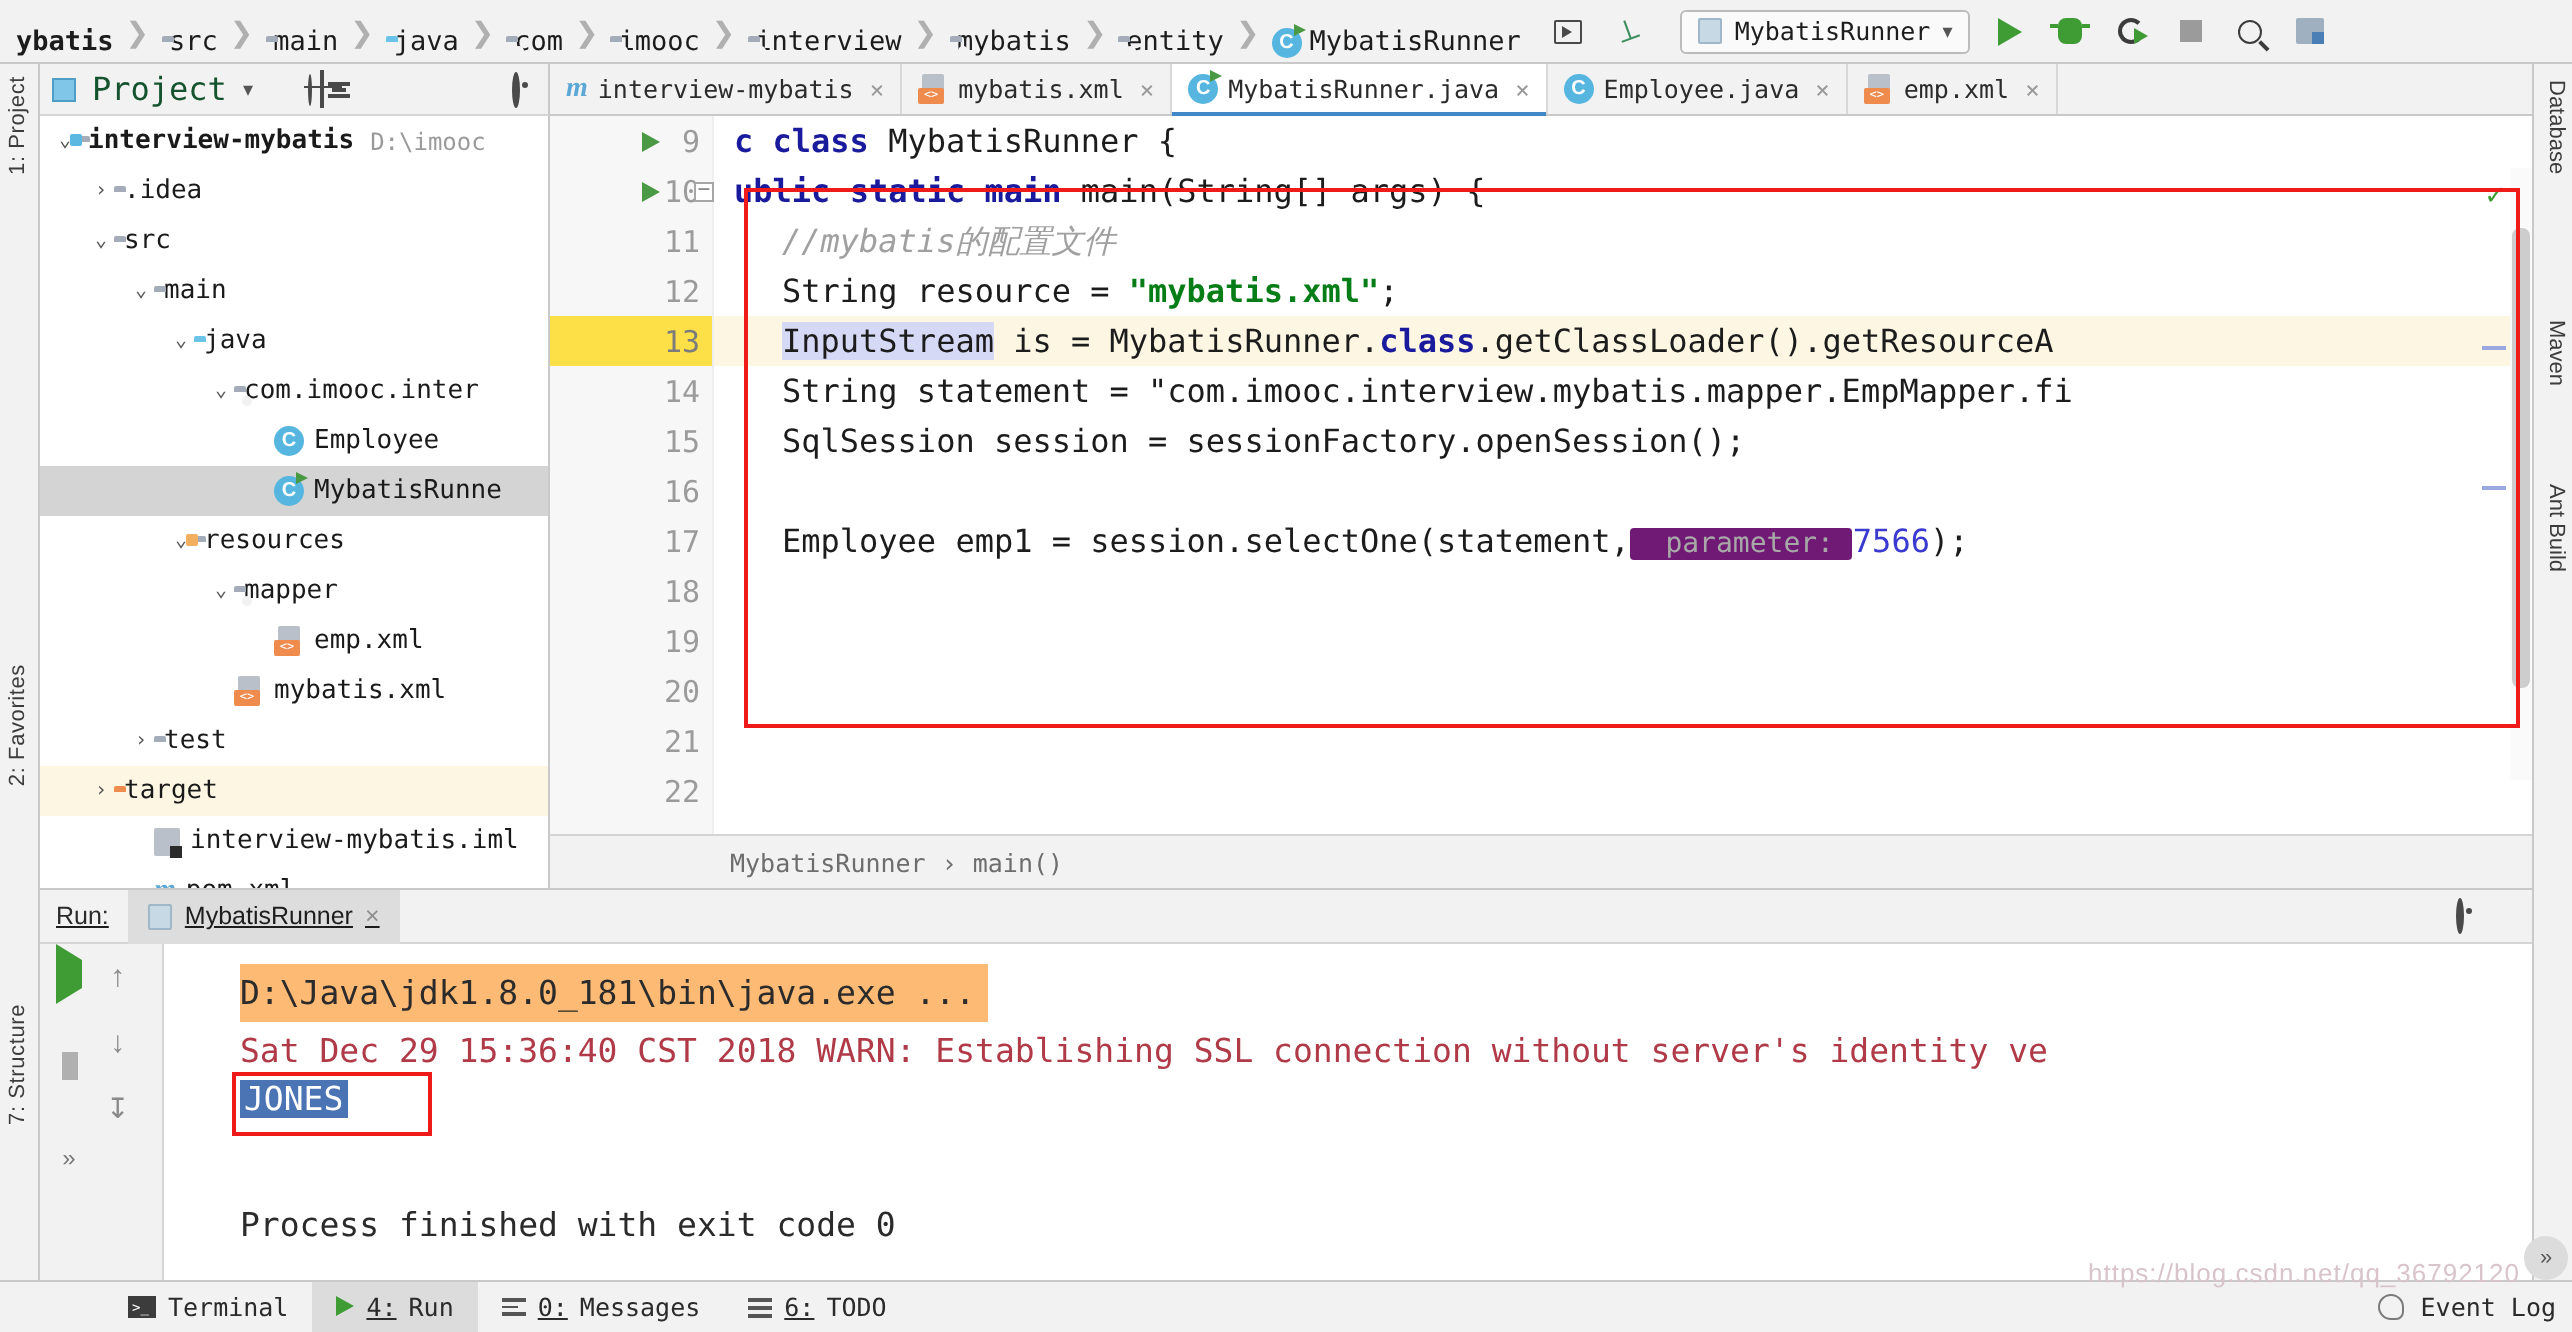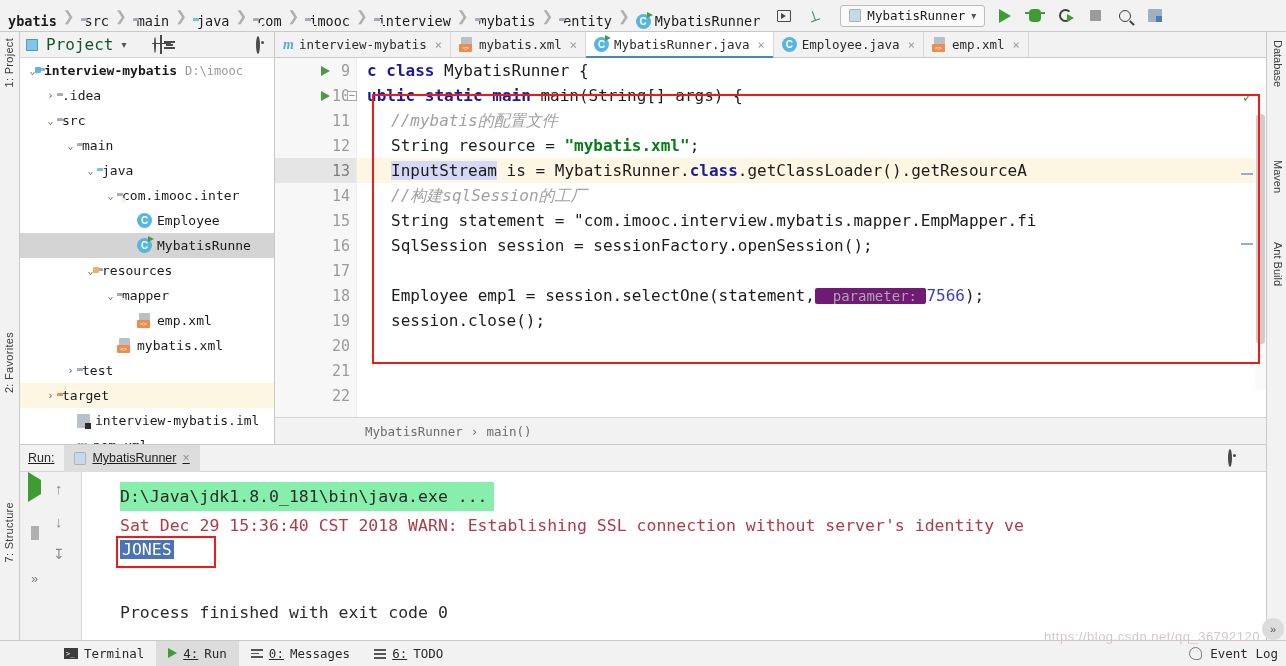--- a/index.html
+++ b/index.html
@@ -172,21 +172,21 @@
   .code-wrap { position: absolute; top: 26px; left: 0; right: 0; bottom: 27px; background: #fff; overflow: hidden; }
   .gutter {
     position: absolute; left: 0; top: 0; bottom: 0; width: 82px; background: #f7f7f7;
     border-right: 1px solid #eeeeee;
   }
   .gline {
     height: 25px; display: flex; align-items: center; justify-content: flex-end;
     font-family: "DejaVu Sans Mono", monospace; font-size: 15px; color: #9b9b9b;
     padding-right: 6px; position: relative;
   }
-  .gline.cur { background: #e5e5e5; color: #7c7c7c; }
+  .gline.cur { background: #fde047; color: #7c7c7c; }
   .grun { position: absolute; left: 46px; width: 0; height: 0;
           border-left: 9px solid #4a9a45; border-top: 5.5px solid transparent; border-bottom: 5.5px solid transparent; }
   .gfold { position: absolute; left: 72px; width: 10px; height: 10px; border: 1px solid #a6a6a6; background: #fff;
            display:flex; align-items:center; justify-content:center; font-size: 9px; color:#555; line-height: 1; }
 
   .codelines { position: absolute; left: 82px; top: 0; right: 0; bottom: 0; }
   .cline {
     height: 25px; line-height: 25px; white-space: pre;
     font-family: "DejaVu Sans Mono", monospace; font-size: 16px; color: #1c1c1c;
     padding-left: 10px;
@@ -248,21 +248,21 @@
   .chev2 { color: #777; font-size: 12px; }
 
   .console {
     position: absolute; left: 62px; top: 27px; right: 0; bottom: 0; background: #fff;
     padding: 10px 0 0 38px; overflow: hidden;
   }
   .cout {
     font-family: "DejaVu Sans Mono", monospace; font-size: 16.5px; line-height: 29px;
     white-space: pre; color: #2b2b2b;
   }
-  .cout.cmd { background: #86efac; display: inline-block; padding-right: 6px; }
+  .cout.cmd { background: #fdba74; display: inline-block; padding-right: 6px; }
   .cout.warn { color: #b03a48; }
   .sel-out {
     background: #4b74b5; color: #ffffff; font-family: "DejaVu Sans Mono", monospace;
     font-size: 16.5px; padding: 0 2px;
   }
 
   
   .statusbar {
     position: absolute; left: 0; bottom: 0; width: 1286px; height: 26px;
     background: #f2f2f2; border-top: 1px solid #c9c9c9; display: flex; align-items: center;
@@ -633,26 +633,24 @@
             <span>22</span>
           </div>
       </div>
 
       <div class="codelines">
         <div class="cline"><span><span class="kw">c class</span> MybatisRunner {</span></div>
         <div class="cline"><span><span class="kw">ublic</span> <span class="kw">static</span> <span class="kw">main</span> main(String[] args) {</span></div>
         <div class="cline"><span class="cmt" style="padding-left:24px">//mybatis的配置文件</span></div>
         <div class="cline"><span style="padding-left:24px">String resource = <span class="str">"mybatis.xml"</span>;</span></div>
         <div class="cline cur"><span style="padding-left:24px"><span class="hlsel">InputStream</span> is = MybatisRunner.<span class="kw">class</span>.getClassLoader().getResourceA</span></div>
-        <div class="cline"><span class="cmt" style="padding-left:24px">//构建sqlSession的工厂</span></div>
         <div class="cline"><span style="padding-left:24px">String statement = "com.imooc.interview.mybatis.mapper.EmpMapper.fi</span></div>
         <div class="cline"><span style="padding-left:24px">SqlSession session = sessionFactory.openSession();</span></div>
         <div class="cline"><span></span></div>
         <div class="cline"><span style="padding-left:24px">Employee emp1 = session.selectOne(statement,<span class="hint">  parameter: </span><span class="num">7566</span>);</span></div>
-        <div class="cline"><span style="padding-left:24px">session.close();</span></div>
         <div class="cline"><span></span></div>
       </div>
 
       <div class="ed-scroll-v">
         <div class="ed-scroll-thumb"></div>
       </div>
       <span class="ed-marker-ok">✓</span>
       <div class="ed-mark-blue" style="top:115px"></div>
       <div class="ed-mark-blue" style="top:185px"></div>
 

